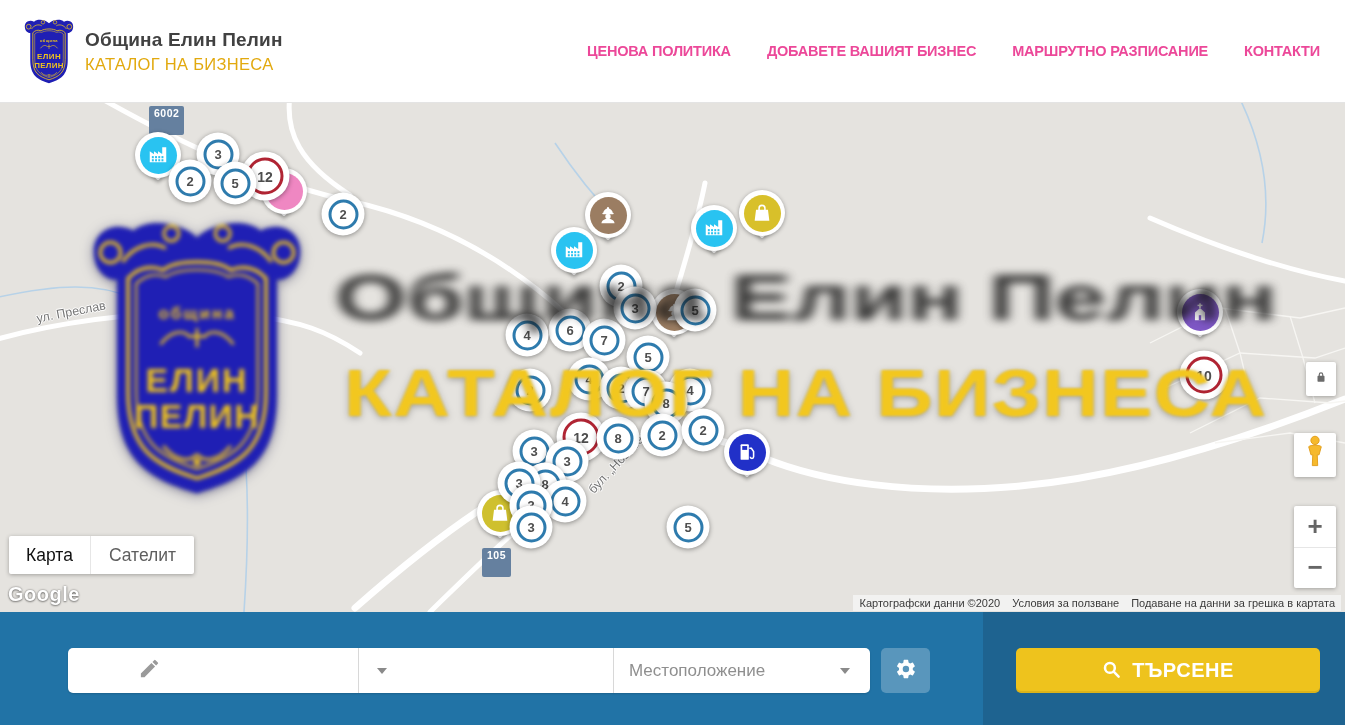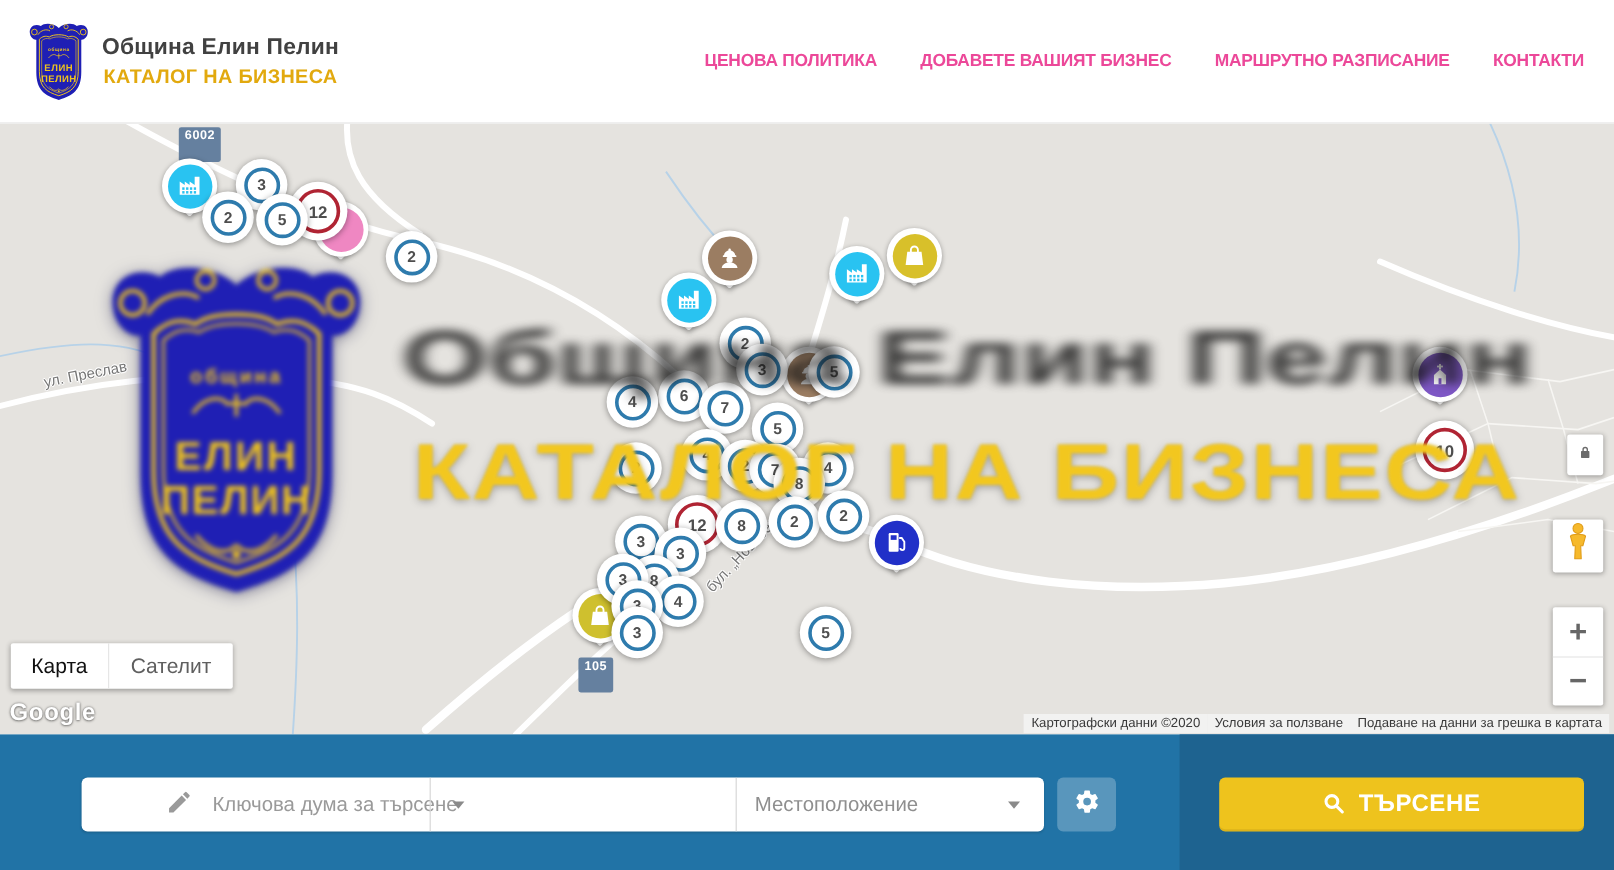--- a/index.html
+++ b/index.html
@@ -5,21 +5,21 @@
   * { margin:0; padding:0; box-sizing:border-box; }
   html,body { width:1345px; height:725px; overflow:hidden; font-family:"Liberation Sans", sans-serif; background:#fff; }
   .stage { position:relative; width:1345px; height:725px; overflow:hidden; }
 
   
   .header { position:absolute; left:0; top:0; width:100%; height:103px; background:#fff; border-bottom:1px solid #e4e4e4; display:flex; align-items:center; z-index:100; }
   .brand { display:flex; align-items:center; margin-left:22px; cursor:pointer; }
   .brand-crest { width:54px; height:67px; }
   .brand-text { margin-left:9px; }
   .brand-title { font-size:19px; font-weight:bold; color:#414141; letter-spacing:.2px; }
-  .brand-subtitle { font-size:16.5px; font-weight:bold; color:var(--brand-gold); letter-spacing:.3px; margin-top:4px;text-align:center; }
+  .brand-subtitle { font-size:16.5px; font-weight:normal; color:var(--brand-gold); letter-spacing:.3px; margin-top:4px; }
   .nav { margin-left:auto; display:flex; gap:36px; padding-right:25px; }
   .nav-item { font-size:14.5px; font-weight:bold; color:#ec4899; letter-spacing:-0.2px; cursor:pointer; white-space:nowrap; }
 
   
   .map { position:absolute; left:0; top:103px; width:1345px; height:509px; background:#e5e3df; overflow:hidden; }
   .map-roads { position:absolute; left:0; top:0; }
   .road { stroke:#ffffff; stroke-width:5; fill:none; stroke-linecap:round; }
   .road-wide { stroke-width:7; }
   .stream { stroke:#b7d2e8; stroke-width:1.6; fill:none; }
   .mesh { stroke:#f7f6f3; stroke-width:1.3; fill:none; }
@@ -538,21 +538,20 @@
   <div class="searchbar">
     <div class="searchbar-right"></div>
 
     <div class="search-group">
       <div class="sg-keyword">
         <span class="pencil">
           <svg width="23" height="23" viewBox="0 0 24 24" fill="#9a9a9a">
               <path d="M3 17.2V21h3.8L17.8 10 14 6.2zM20.7 7.1a1 1 0 0 0 0-1.4L18.3 3.3a1 1 0 0 0-1.4 0l-1.8 1.8 3.8 3.8z"></path>
             </svg>
         </span>
-        <input type="text" placeholder="Ключова дума за търсене" style="">
       </div>
       <div class="sg-select sg-category">
         <span class="caret"></span>
       </div>
       <div class="sg-select sg-location">
         <span class="sel-label">Местоположение</span>
         <span class="caret"></span>
       </div>
     </div>
 

